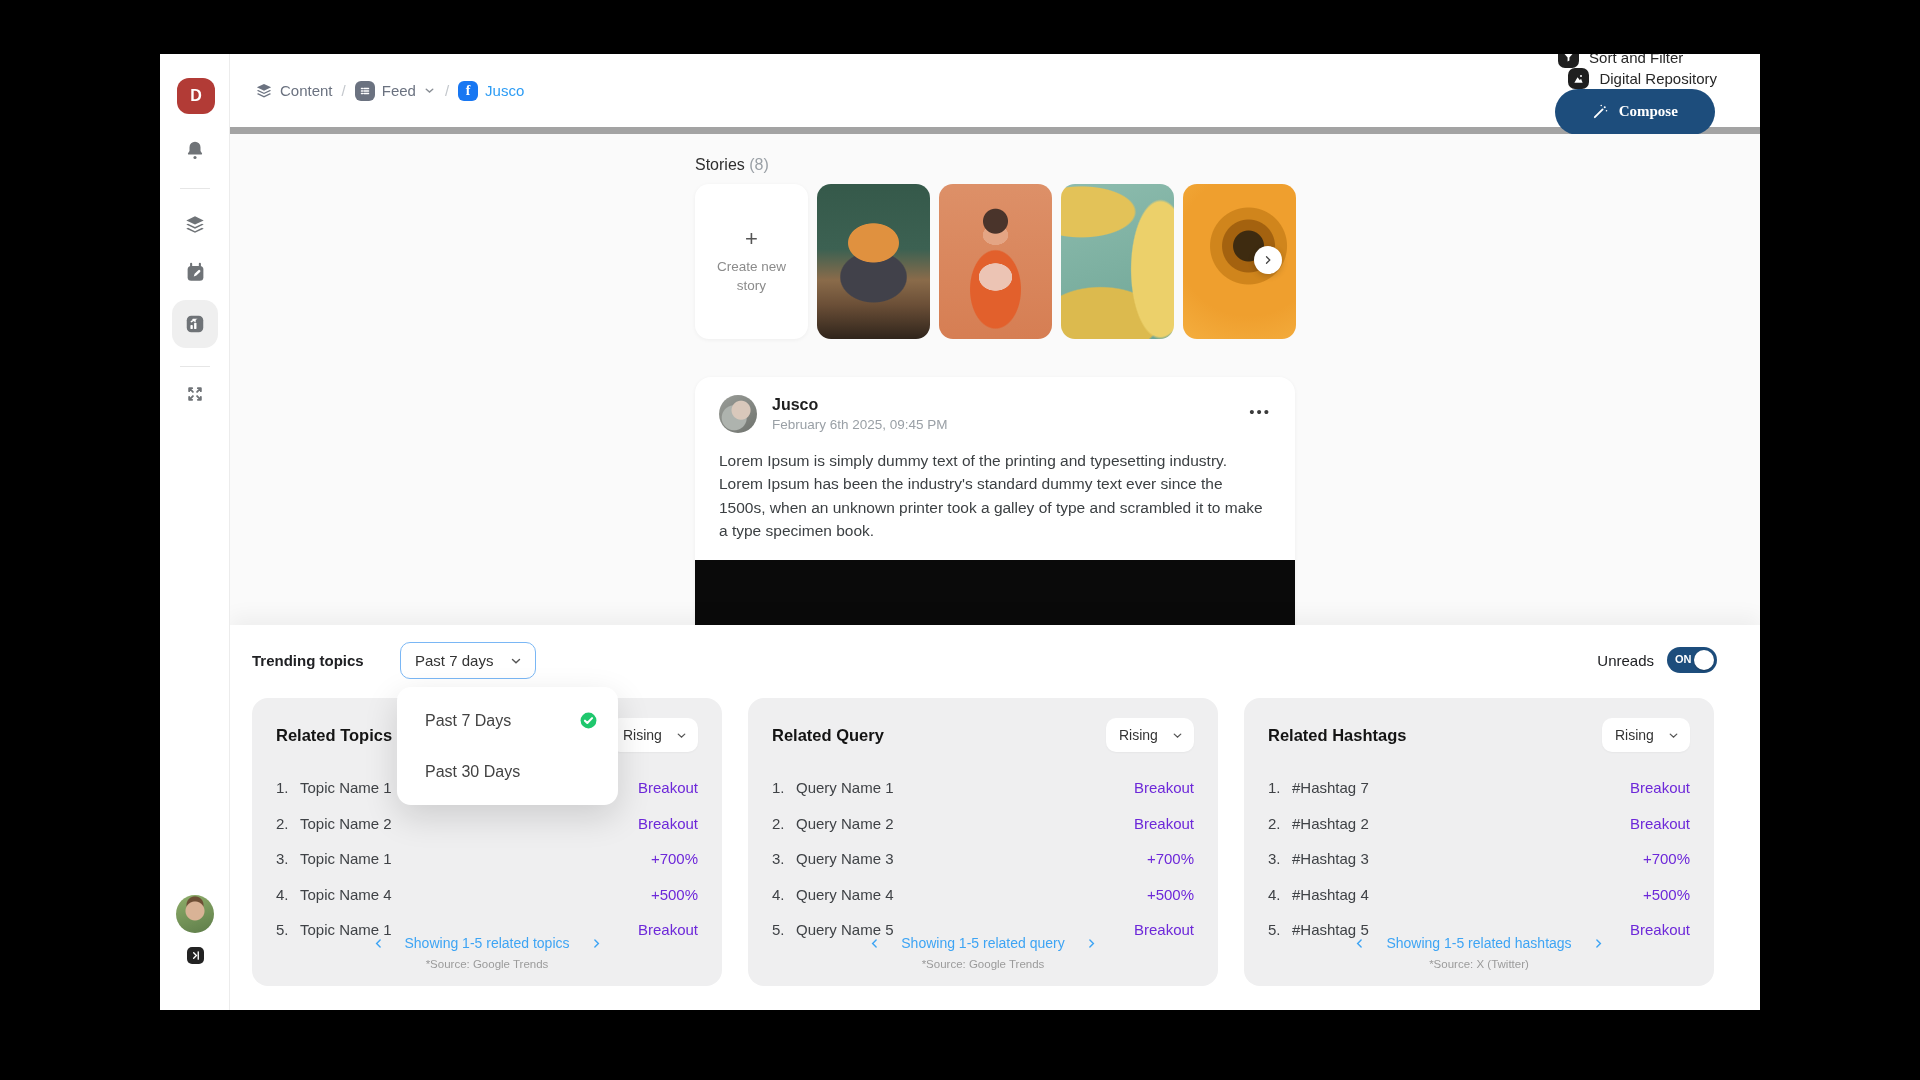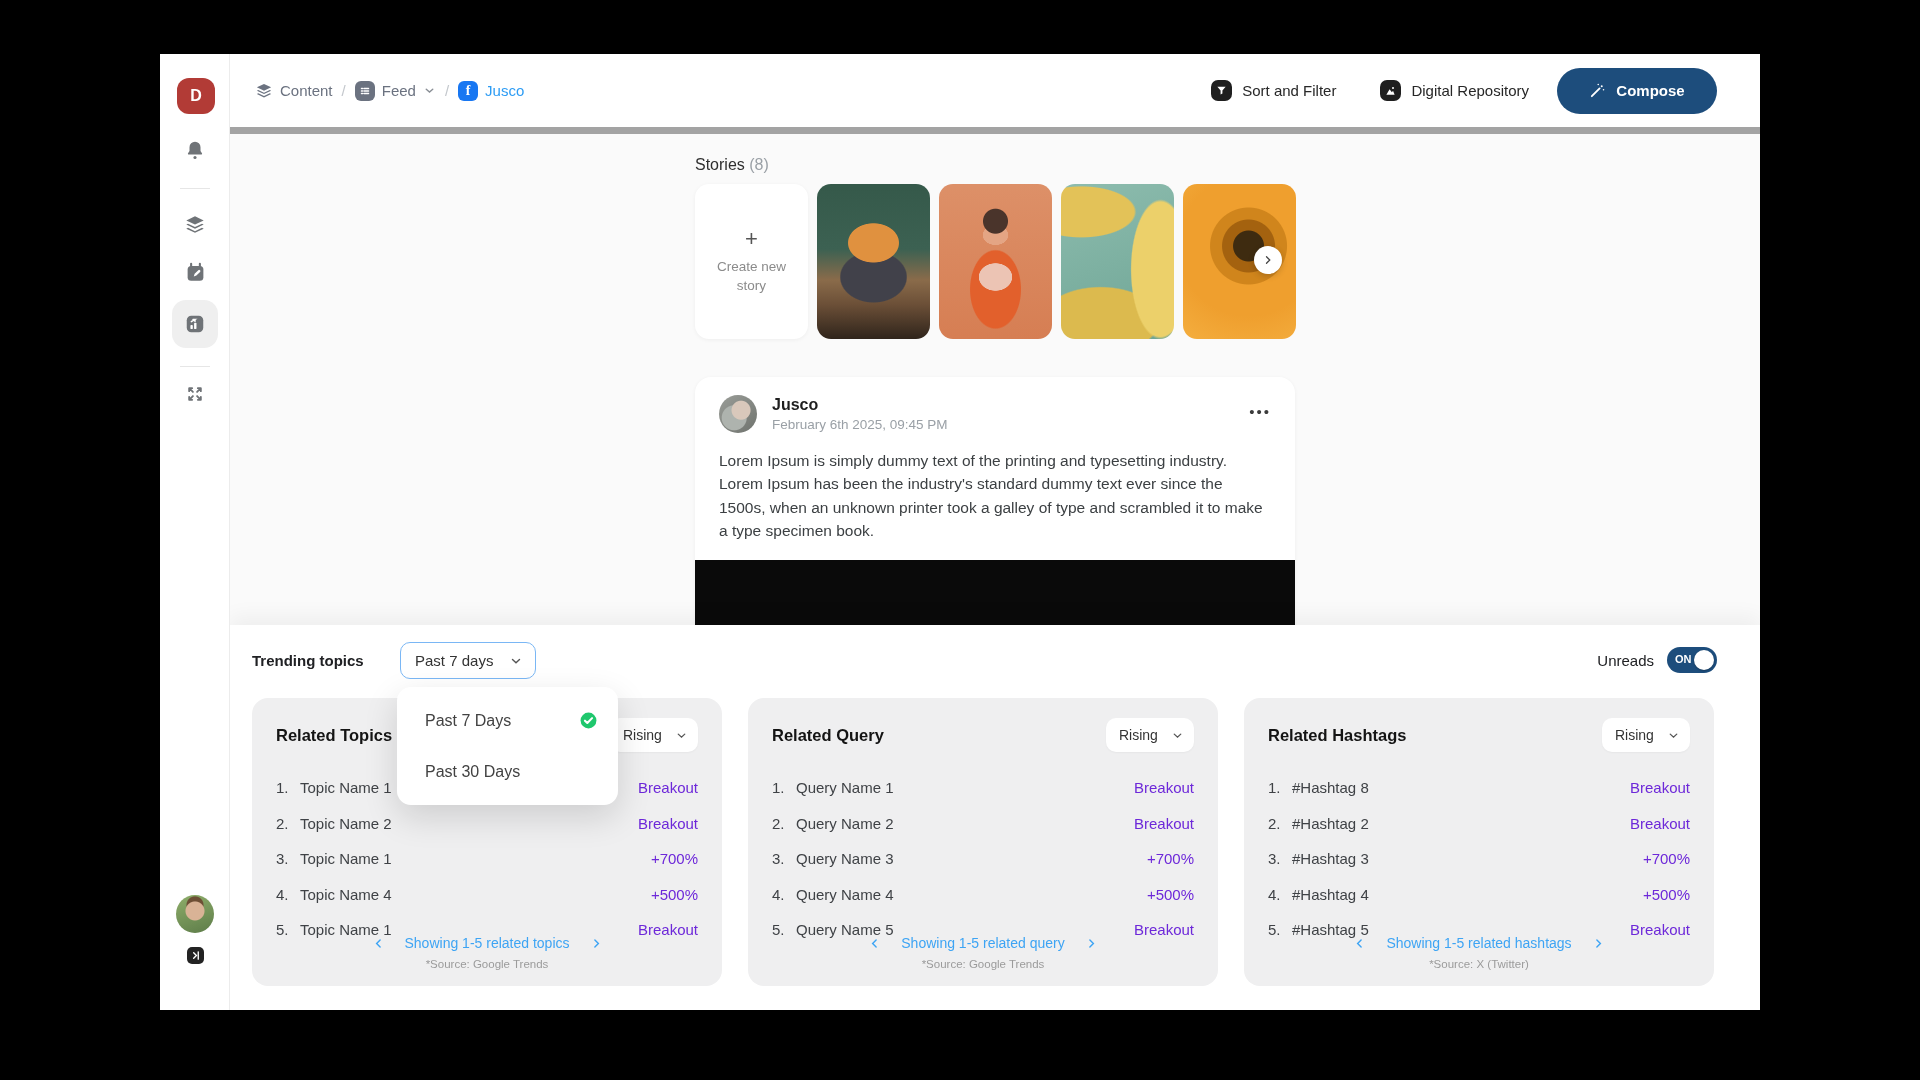--- a/index.html
+++ b/index.html
@@ -22,25 +22,25 @@
   .collapse-btn { position:absolute; left:27px; top:893px; width:17px; height:17px; border-radius:5px; background:#232323; display:flex; align-items:center; justify-content:center; cursor:pointer; }
 
   
   .header { position:absolute; left:70px; top:0; width:1530px; height:80px; background:#fff; border-bottom:7px solid #a3a3a3; display:flex; align-items:center; }
   .crumbs { display:flex; align-items:center; gap:9px; margin-left:25px; font-size:15px; color:#6b7280; }
   .crumb { display:flex; align-items:center; gap:7px; cursor:pointer; }
   .crumb-sep { color:#c3c7cc; font-size:15px; }
   .crumb-active { color:#2d9cf4; font-weight:500; }
   .sq-icon { width:20px; height:20px; border-radius:6px; display:flex; align-items:center; justify-content:center; }
   .fb-icon { background:#1877f2; color:#fff; font-weight:bold; font-size:14px; font-family:"Liberation Serif",serif; }
-  .header-actions { margin-left:auto; display:flex; align-items:center; margin-right:43px; }
+  .header-actions { margin-left:auto; display:flex; align-items:center; margin-right:43px;flex-direction:column; }
   .h-act { display:flex; align-items:center; gap:10px; font-size:15px; color:#272727; font-weight:500; cursor:pointer; }
   .h-act + .h-act { margin-left:44px; }
   .dark-sq { width:21px; height:21px; border-radius:7px; background:#1f1f1f; display:flex; align-items:center; justify-content:center; }
-  .compose { margin-left:28px; width:160px; height:46px; border:none; border-radius:24px; background:#1d4d7c; color:#fff; font-size:15px; font-weight:600; display:flex; align-items:center; justify-content:center; gap:10px; cursor:pointer; font-family:Liberation Sans, sans-serif; }
+  .compose { margin-left:28px; width:160px; height:46px; border:none; border-radius:24px; background:#1d4d7c; color:#fff; font-size:15px; font-weight:600; display:flex; align-items:center; justify-content:center; gap:10px; cursor:pointer; font-family:Liberation Serif, serif; }
 
   
   .feed { position:absolute; left:70px; top:80px; width:1530px; height:491px; background:#fafafa; overflow:hidden; }
   .feed-col { position:absolute; left:465px; top:0; width:600px; }
   .stories-title { margin-top:22px; font-size:16px; color:#2f2f2f; font-weight:500; }
   .stories-title .cnt { color:#9aa0a6; font-weight:400; }
   .stories-row { position:relative; margin-top:10px; display:flex; gap:9px; height:155px; }
   .story { width:113px; height:155px; border-radius:14px; flex:0 0 auto; cursor:pointer; overflow:hidden; }
   .story-create { background:#fff; box-shadow:0 1px 4px rgba(0,0,0,.05); display:flex; flex-direction:column; align-items:center; justify-content:center; gap:8px; color:#8b8b8b; font-size:13.5px; text-align:center; line-height:1.35; }
   .story-create .plus { font-size:22px; color:#555; line-height:1; font-weight:300; }
@@ -422,21 +422,21 @@
             <div class="mini-select">
               <span>Rising</span>
               <svg class="chev" width="13" height="13" viewBox="0 0 24 24" stroke="#555" stroke-width="2.4" fill="none" stroke-linecap="round">
                   <path d="M6 9.5 12 15l6-5.5"></path>
                 </svg>
             </div>
           </div>
           <div class="rows">
             <div class="row">
                 <span class="rank">1.</span>
-                <span class="nm">#Hashtag 8</span>
+                <span class="nm">#Hashtag 7</span>
                 <span class="val">Breakout</span>
               </div>
             <div class="row">
                 <span class="rank">2.</span>
                 <span class="nm">#Hashtag 2</span>
                 <span class="val">Breakout</span>
               </div>
             <div class="row">
                 <span class="rank">3.</span>
                 <span class="nm">#Hashtag 3</span>

